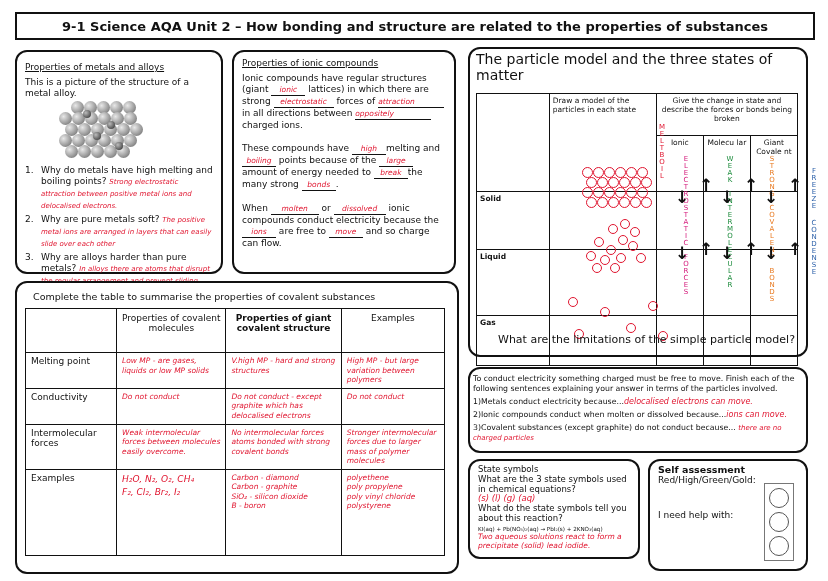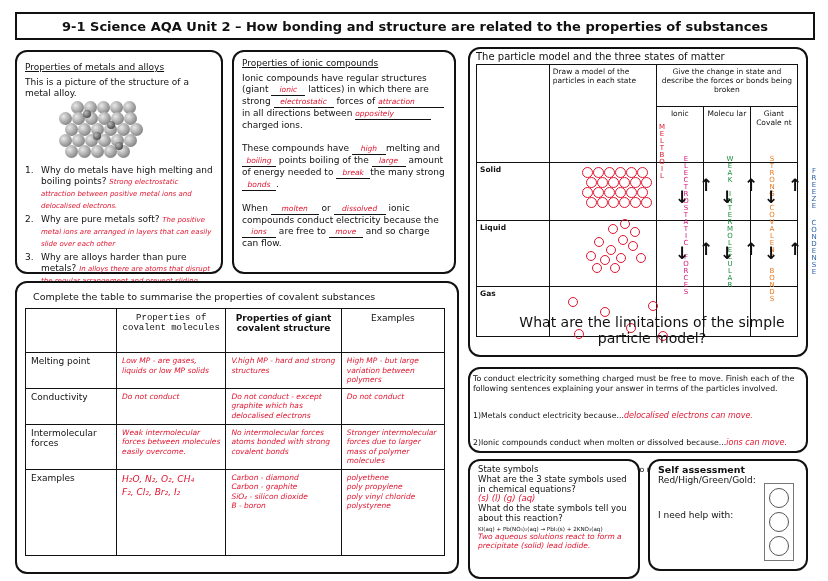--- a/index.html
+++ b/index.html
@@ -21,46 +21,46 @@
   .ball { position: absolute; width: 13px; height: 13px; border-radius: 50%; background: radial-gradient(circle at 35% 35%, #e8e8e8, #8a8a8a 70%, #555); }
   .ball.small { width: 8px; height: 8px; background: radial-gradient(circle at 35% 35%, #bbb, #444 80%); }
 
   
   #ionic { left: 232px; top: 50px; width: 224px; height: 224px; padding: 6px 8px; }
   .blank { display: inline-block; border-bottom: 1px solid #111; min-width: 34px; text-align: center; color: #e0152f; font-style: italic; font-size: 7.5px; }
   .gap { height: 12px; }
 
   
   #particle { left: 468px; top: 47px; width: 340px; height: 310px; padding: 2px 6px; }
-  #particle .ptitle { font-size: 10px; margin-bottom: 2px; }
+  #particle .ptitle { font-size: 14px; margin-bottom: 10px; }
   table { border-collapse: collapse; }
   .ptable td { border: 1.5px solid #111; font-size: 7.5px; vertical-align: top; padding: 2px 3px; }
   .ptable .statelbl { font-weight: bold; font-size: 7.5px; }
   .ptable .center { text-align: center; margin-top: 16px; }
   .vtext { position: absolute; writing-mode: vertical-rl; text-orientation: upright; font-size: 7px; letter-spacing: -1px; line-height: 8px; }
   .arrow { position: absolute; font-size: 17px; font-weight: bold; line-height: 17px; }
   .particle-circle { position: absolute; border: 1.3px solid #e0152f; border-radius: 50%; }
-  #particle .limits { position: absolute; left: 28px; bottom: 9px; font-size: 14px; text-align: center; }
+  #particle .limits { position: absolute; left: 28px; bottom: 9px; font-size: 11px; text-align: center; }
 
   
   #covalent { left: 15px; top: 281px; width: 444px; height: 293px; padding: 6px 8px; }
   #covalent .ctitle { font-size: 9.5px; margin: 2px 0 6px 8px; }
   .ctable td { border: 1.5px solid #111; font-size: 9px; vertical-align: top; padding: 3px 5px; }
   .ctable th { border: 1.5px solid #111; font-size: 9px; font-weight: normal; vertical-align: top; padding: 4px 4px; text-align: center; }
   .ctable .hw { font-size: 7.5px; line-height: 9.5px; }
   .ctable .rowlbl { font-size: 9px; }
 
   
   #conduct { left: 468px; top: 367px; width: 340px; height: 86px; padding: 5px 3px; }
   #conduct .p8 { font-size: 7.8px; line-height: 10px; }
-  #conduct .line { font-size: 7.8px; line-height: 10px; margin-top: 17px; }
+  #conduct .line { font-size: 7.8px; line-height: 10px; margin-top: 3px; }
   #conduct .hw { font-size: 8px; }
 
   
-  #states { left: 468px; top: 459px; width: 172px; height: 120px; padding: 3px 8px; }
+  #states { left: 468px; top: 459px; width: 172px; height: 100px; padding: 3px 8px; }
   #states .p9 { font-size: 8.5px; line-height: 10px; }
   #states .hw { font-size: 7.5px; line-height: 9px; }
   #states .eq { font-size: 5.6px; margin-top: 3px; }
 
   
   #selfassess { left: 648px; top: 459px; width: 160px; height: 112px; padding: 3px 8px; }
   #selfassess .sa-title { font-size: 9.5px; font-weight: bold; }
   #selfassess .p9 { font-size: 9px; }
   .traffic { position: absolute; right: 12px; top: 22px; width: 30px; height: 78px; border: 1px solid #777; }
   .tl-circle { position: absolute; left: 4px; width: 20px; height: 20px; border: 1px solid #555; border-radius: 50%; }
@@ -123,21 +123,21 @@
   </div>
 </div>
 
 <div class="box" id="ionic">
   <div class="sect-title">Properties of ionic compounds</div>
   <div class="p9">
     <span>Ionic compounds have regular structures (giant </span><span class="blank">ionic</span><span> lattices) in which there are strong </span><span class="blank" style="min-width:60px">electrostatic</span><span> forces of </span><span class="blank" style="min-width:66px;text-align:left">attraction</span><span> in all directions between </span><span class="blank" style="min-width:76px;text-align:left">oppositely</span><span> charged ions.</span>
   </div>
   <div class="gap"></div>
   <div class="p9">
-    <span>These compounds have </span><span class="blank">high</span><span>melting and </span><span class="blank">boiling</span><span> points boiling of the </span><span class="blank">large</span><span> amount of energy needed to </span><span class="blank">break</span><span>the many strong </span><span class="blank">bonds</span><span>.</span>
+    <span>These compounds have </span><span class="blank">high</span><span>melting and </span><span class="blank">boiling</span><span> points because of the </span><span class="blank">large</span><span> amount of energy needed to </span><span class="blank">break</span><span>the many strong </span><span class="blank">bonds</span><span>.</span>
   </div>
   <div class="gap"></div>
   <div class="p9">
     <span>When </span><span class="blank" style="min-width:48px">molten</span><span> or </span><span class="blank" style="min-width:52px">dissolved</span><span> ionic compounds conduct electricity because the </span><span class="blank">ions</span><span> are free to </span><span class="blank">move</span><span> and so charge can flow.</span>
   </div>
 </div>
 
 <div class="box" id="particle">
   <div class="ptitle">The particle model and the three states of matter</div>
   <table class="ptable" style="width:322px;">
@@ -245,21 +245,21 @@
     </div>
   <div class="limits">What are the limitations of the simple particle model?</div>
 </div>
 
 <div class="box" id="covalent">
   <div class="ctitle">Complete the table to summarise the properties of covalent substances</div>
   <table class="ctable" style="width:420px;">
     <tbody>
         <tr style="height:44px;">
       <th style="width:90px;"></th>
-      <th style="width:108px;font-family:Liberation Mono, monospace;">Properties of covalent molecules</th>
+      <th style="width:108px;">Properties of covalent molecules</th>
       <th style="width:114px;font-weight:bold;">Properties of giant covalent structure</th>
       <th style="width:102px;">Examples</th>
     </tr>
     <tr style="height:32px;">
       <td class="rowlbl">Melting point</td>
       <td class="hw">Low MP - are gases, liquids or low MP solids</td>
       <td class="hw">V.high MP - hard and strong structures</td>
       <td class="hw">High MP - but large variation between polymers</td>
     </tr>
     <tr style="height:36px;">

